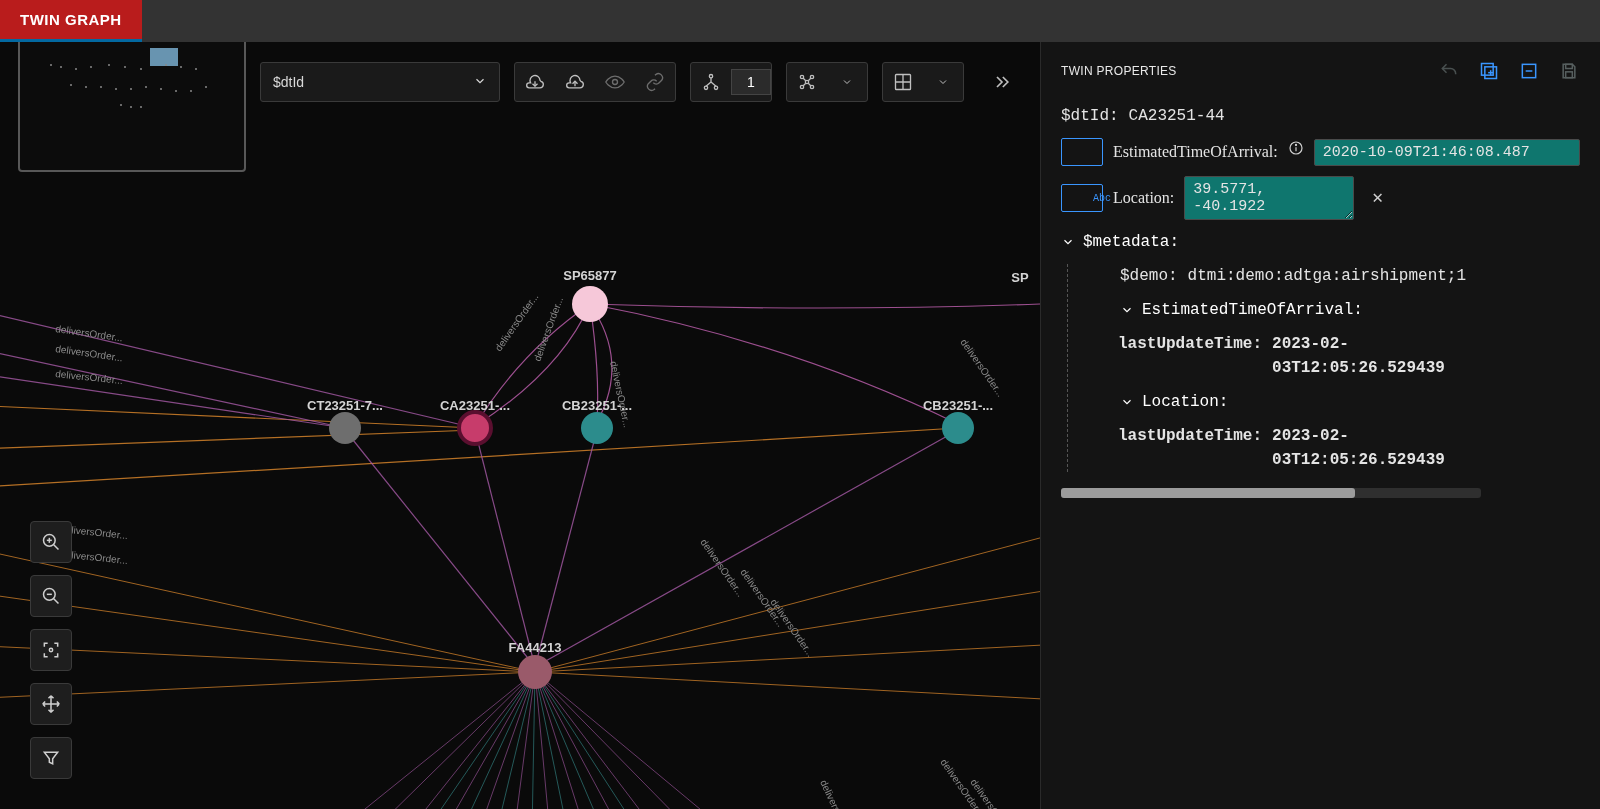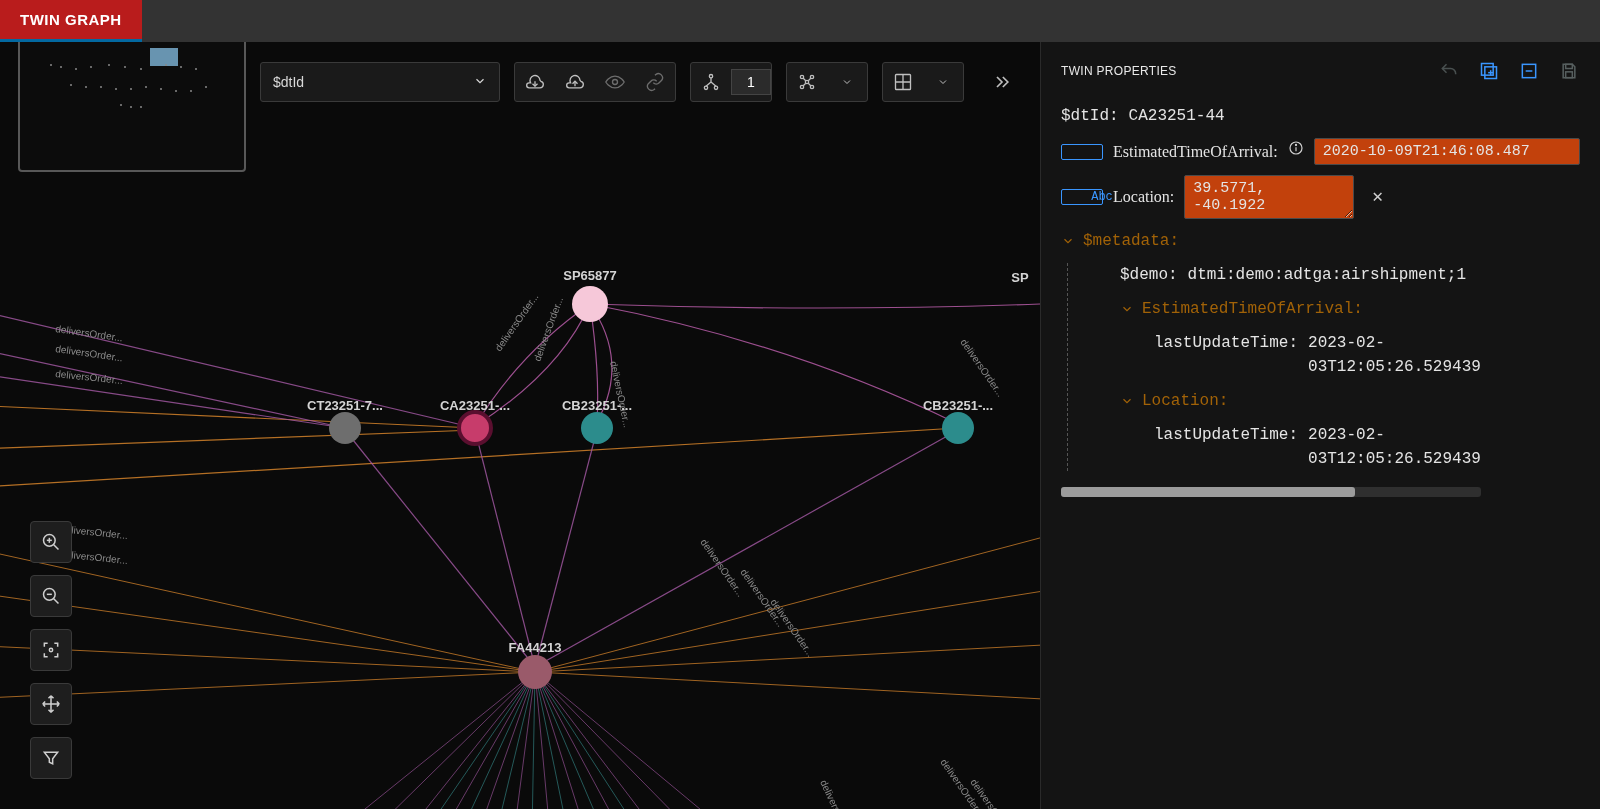--- a/index.html
+++ b/index.html
@@ -58,33 +58,33 @@
   .sp-head{display:flex;align-items:center;padding:18px 20px 8px 20px;}
   .sp-title{font-size:12px;letter-spacing:.3px;color:#e8e8e8;}
   .sp-actions{margin-left:auto;display:flex;gap:18px;}
   .sp-icon{width:22px;height:22px;display:flex;align-items:center;justify-content:center;color:#9aa;cursor:pointer;}
   .sp-icon.accent{color:#3a96ff;}
 
   .sp-body{padding:4px 20px 20px 20px;overflow-y:auto;font-family:var(--mono);font-size:16px;line-height:1.5;}
   .row{display:flex;align-items:center;gap:10px;margin:10px 0;}
   .lbl{color:#e4e4e4;}
   .val{color:#e4e4e4;}
-  .field{background:#c2410c;border:1px solid #4a4a4a;border-radius:2px;color:#e4e4e4;font-family:var(--mono);font-size:15px;padding:4px 8px;resize:both;}
+  .field{background:#0f766e;border:1px solid #4a4a4a;border-radius:2px;color:#e4e4e4;font-family:var(--mono);font-size:15px;padding:4px 8px;resize:both;}
   .close-x{margin-left:8px;color:#cfcfcf;cursor:pointer;font-size:18px;}
-  .collapser{display:inline-flex;align-items:center;gap:8px;cursor:pointer;color:#a16207;}
+  .collapser{display:inline-flex;align-items:center;gap:8px;cursor:pointer;color:#ffffff;}
   .indent1{margin-left:34px;}
-  .indent2{margin-left:68px;}
+  .indent2{margin-left:32px;font-weight:bold;}
   .kv{display:flex;gap:10px;align-items:flex-start;}
   .kv .v{max-width:240px;}
   .treebar{border-left:1px dashed #555;margin-left:6px;padding-left:18px;}
   .hscroll{height:10px;background:#2f2f2f;border-radius:3px;margin:16px 0 0 0;width:420px;position:relative;}
   .hscroll::after{content:"";position:absolute;left:0;top:0;height:100%;width:70%;background:#9c9c9c;border-radius:3px;}
 
   
-  .tagchip{width:20px;height:16px;border:1px solid #3a96ff;border-radius:2px;display:inline-flex;align-items:center;justify-content:center;font-size:12px;color:#3a96ff;padding-left:40px;}
+  .tagchip{width:20px;height:28px;border:1px solid #3a96ff;border-radius:2px;display:inline-flex;align-items:center;justify-content:center;font-size:10px;color:#3a96ff;padding-left:40px;}
 
 </style>
 </head>
 <body>
 
 <div class="tabbar">
   <div class="tab active">TWIN GRAPH</div>
 </div>
 
 <div class="work">

